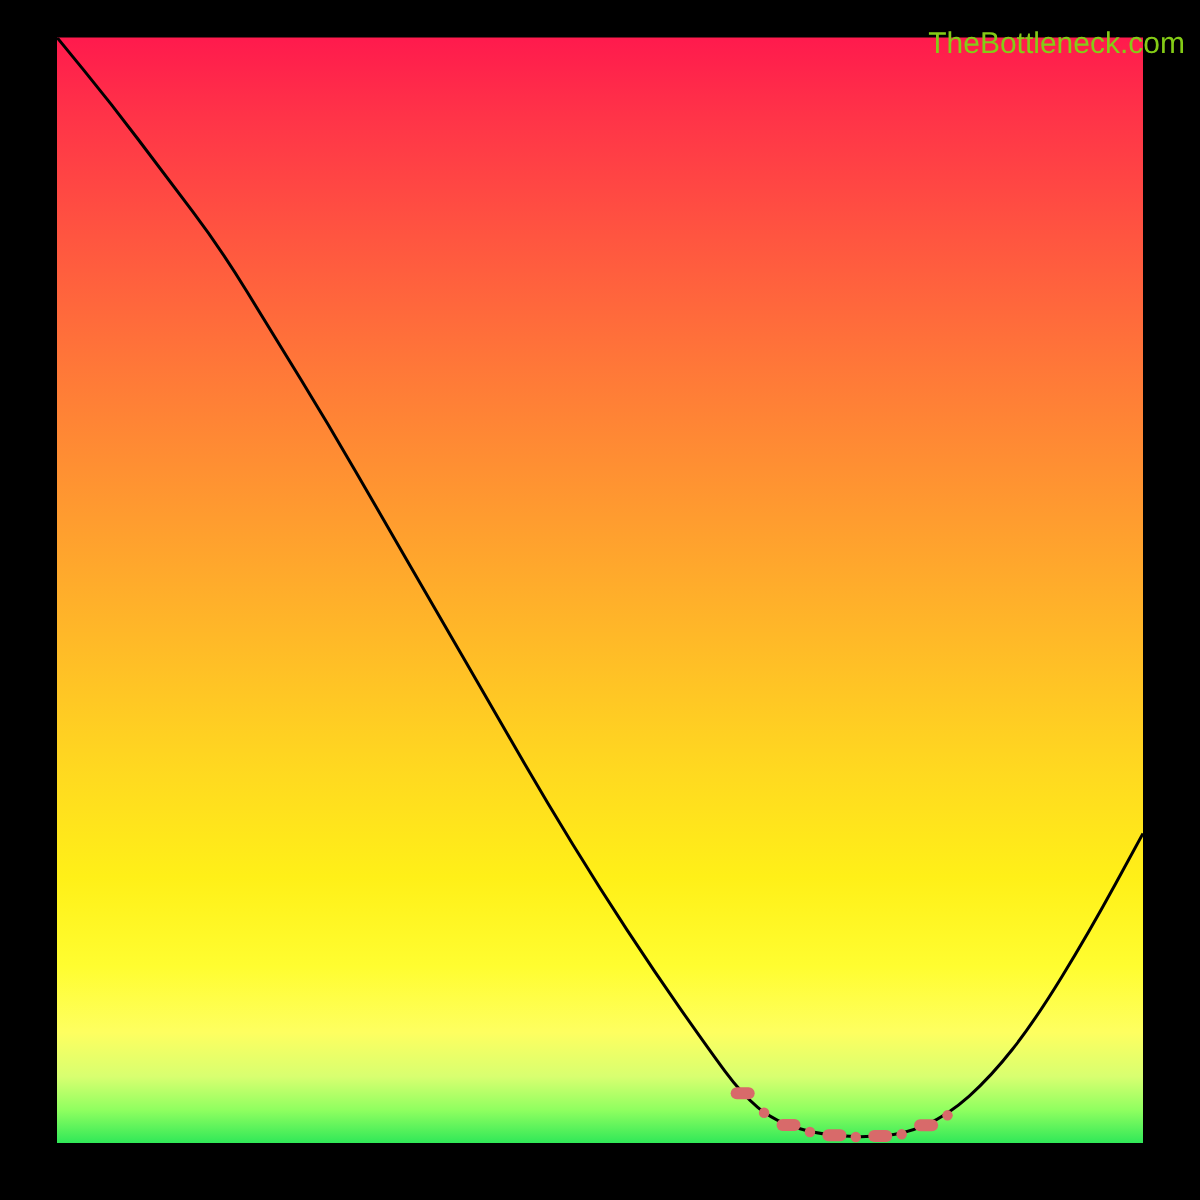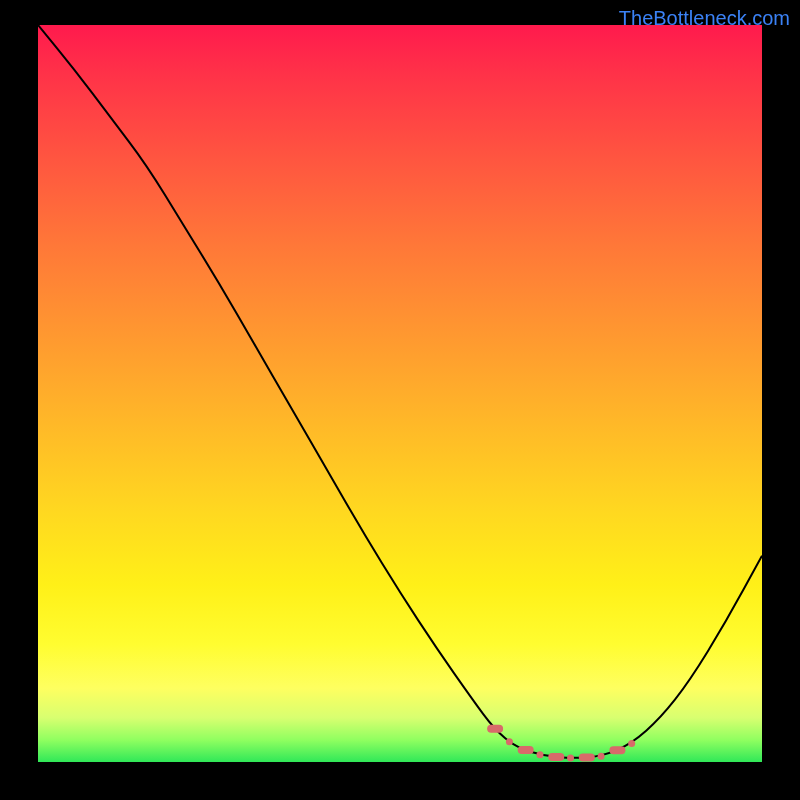--- a/index.html
+++ b/index.html
@@ -5,23 +5,23 @@
   * { margin: 0; padding: 0; box-sizing: border-box; }
   body {
     width: 800px;
     height: 800px;
     background: #000;
     position: relative;
     font-family: Arial, sans-serif;
   }
   .watermark {
     position: absolute;
-    top: 7px;
+    top: 18px;
     right: 10px;
-    color: #3b82f6;
+    color: #84cc16;
     font-size: 20px;
     font-weight: 500;
     z-index: 10;
   }
   .plot-area {
     position: absolute;
     left: 38px;
     top: 25px;
     width: 724px;
     height: 737px;

